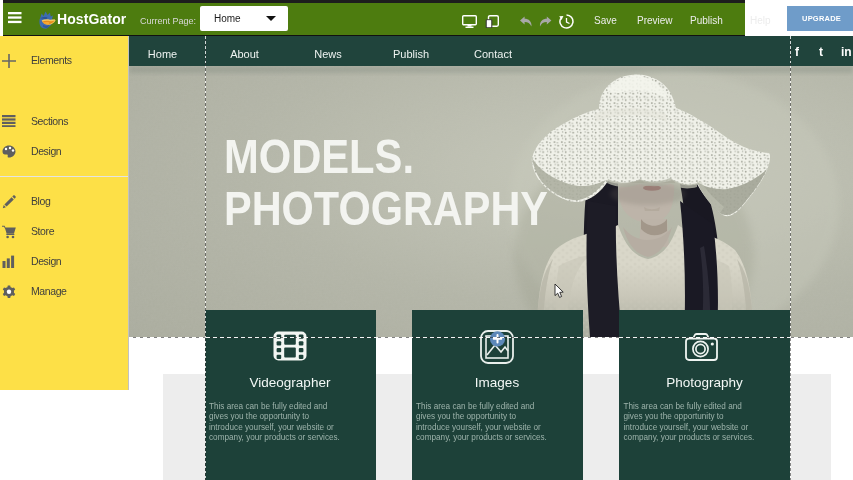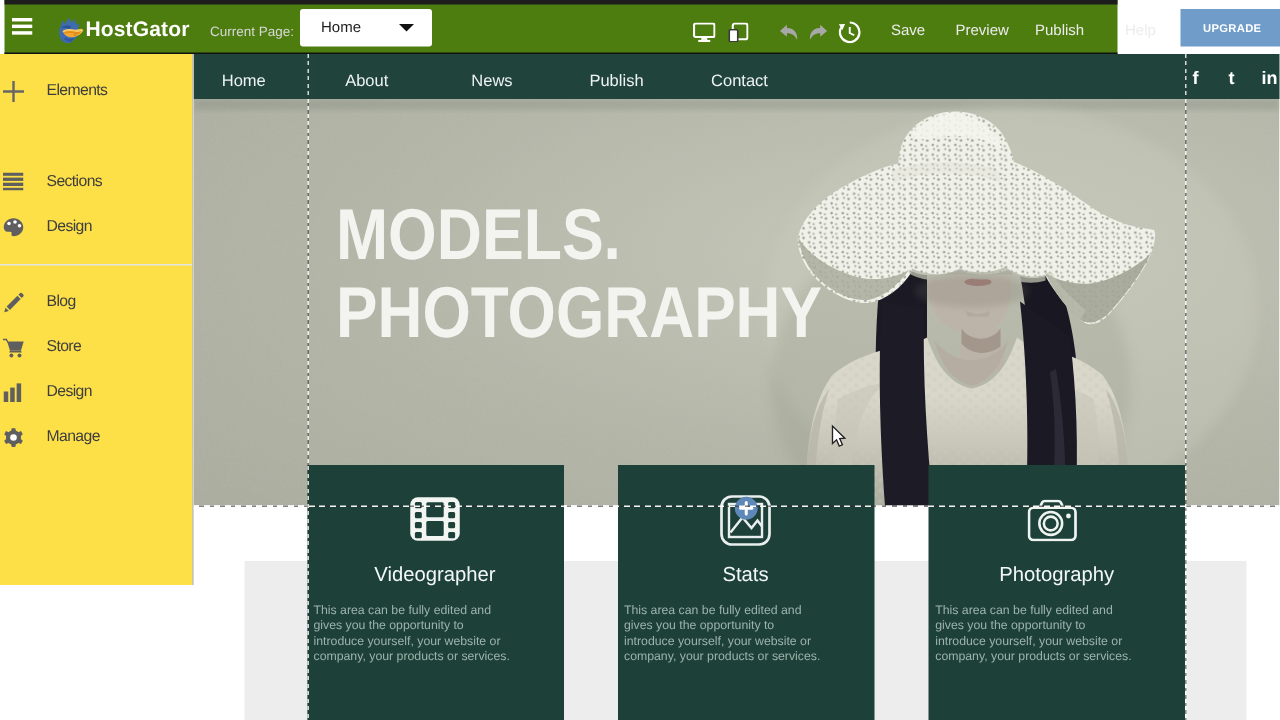--- a/index.html
+++ b/index.html
@@ -144,21 +144,21 @@
           <rect x="25.8" y="3.6" width="4.6" height="4.2" rx="1"></rect>
           <rect x="25.8" y="10.3" width="4.6" height="4.2" rx="1"></rect>
           <rect x="25.8" y="17" width="4.6" height="4.2" rx="1"></rect>
           <rect x="25.8" y="23.7" width="4.6" height="4.2" rx="1"></rect>
           <rect x="11.2" y="3.8" width="11.6" height="10" rx="1"></rect>
           <rect x="11.2" y="16.4" width="11.6" height="10" rx="1"></rect>
         </g>
       </svg>
     </div>
     <div class="card" style="left:282.5px">
-      <div class="title">Stats</div>
+      <div class="title">Images</div>
       <div class="body">This area can be fully edited and<br>gives you the opportunity to<br>introduce yourself, your website or<br>company, your products or services.</div>
       <svg class="abs" style="left:67px;top:13px" width="36" height="44" viewBox="0 0 36 40">
         <rect x="2" y="6" width="32" height="32" rx="7" fill="none" stroke="#e9efec" stroke-width="1.8"></rect>
         <rect x="7" y="11" width="22" height="22" fill="none" stroke="#e9efec" stroke-width="1.6"></rect>
         <path d="M8 30 L16 20 L22 27 L26 22 L29 26" fill="none" stroke="#e9efec" stroke-width="1.6"></path>
         <circle cx="18.5" cy="13.8" r="7.6" fill="#5d88b8"></circle>
         <path d="M18.5 10 V17.6 M14.7 13.8 H22.3" stroke="#fff" stroke-width="2" stroke-linecap="round"></path>
       </svg>
     </div>
     <div class="card" style="left:490px">

